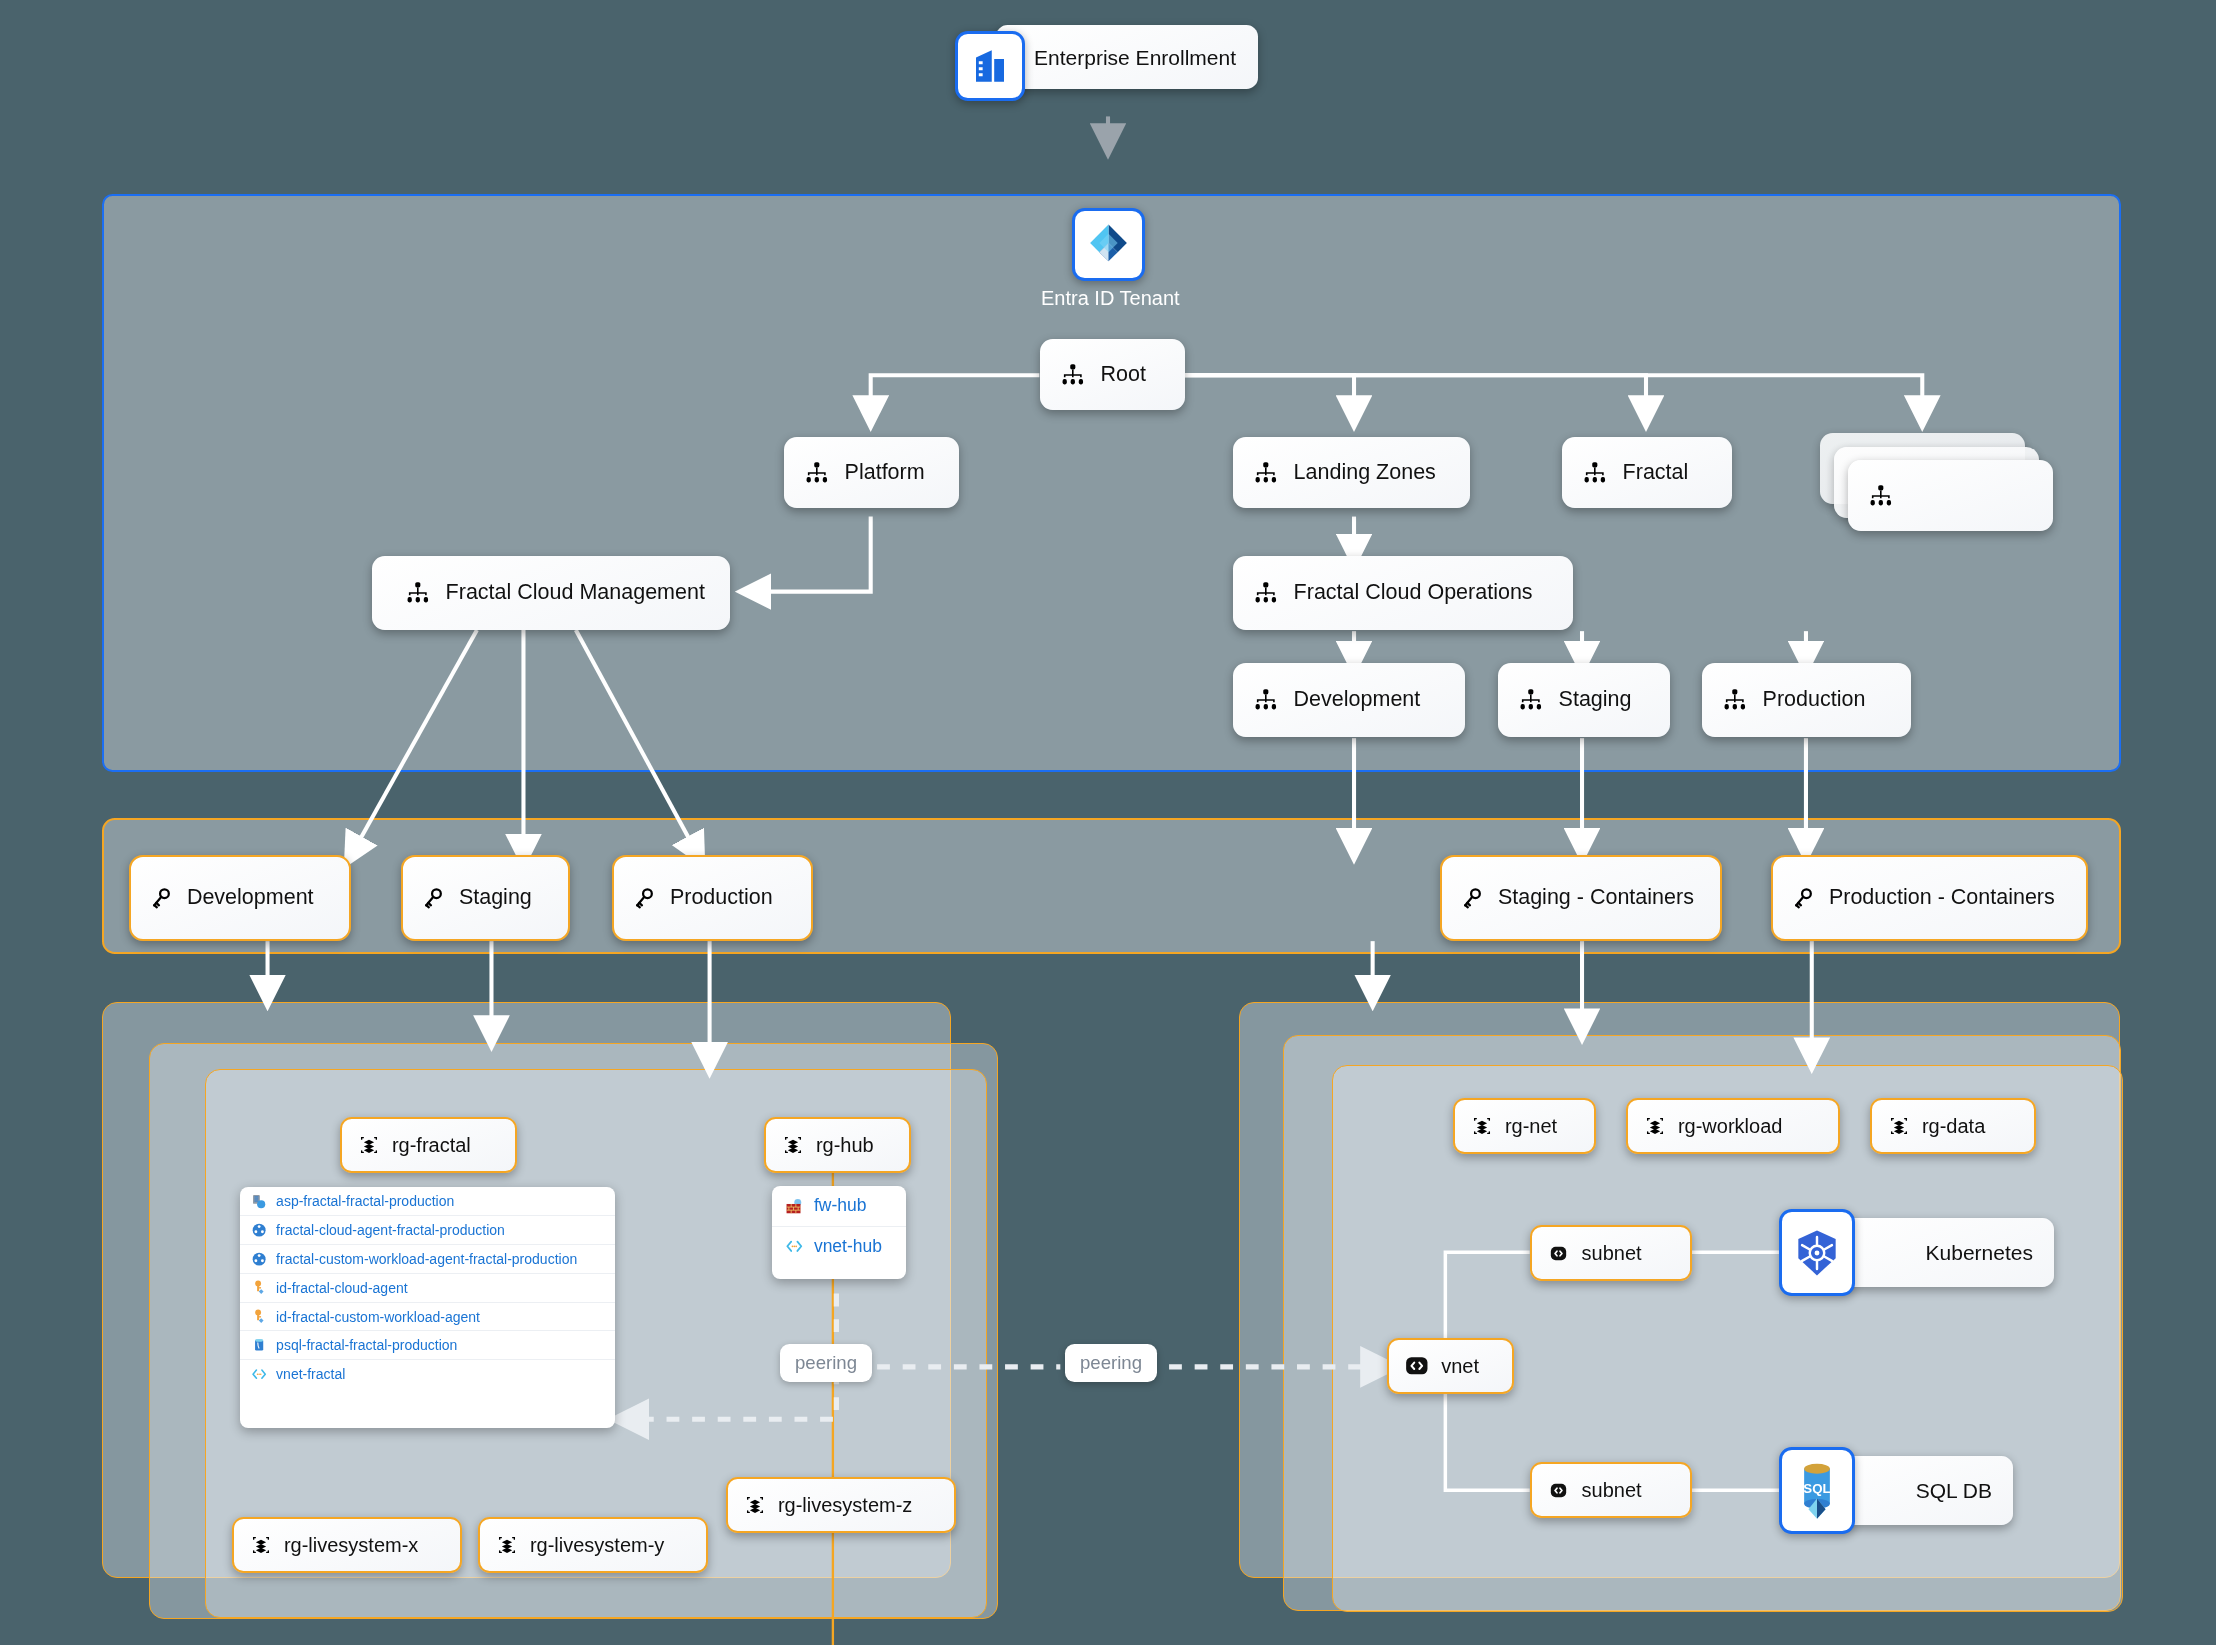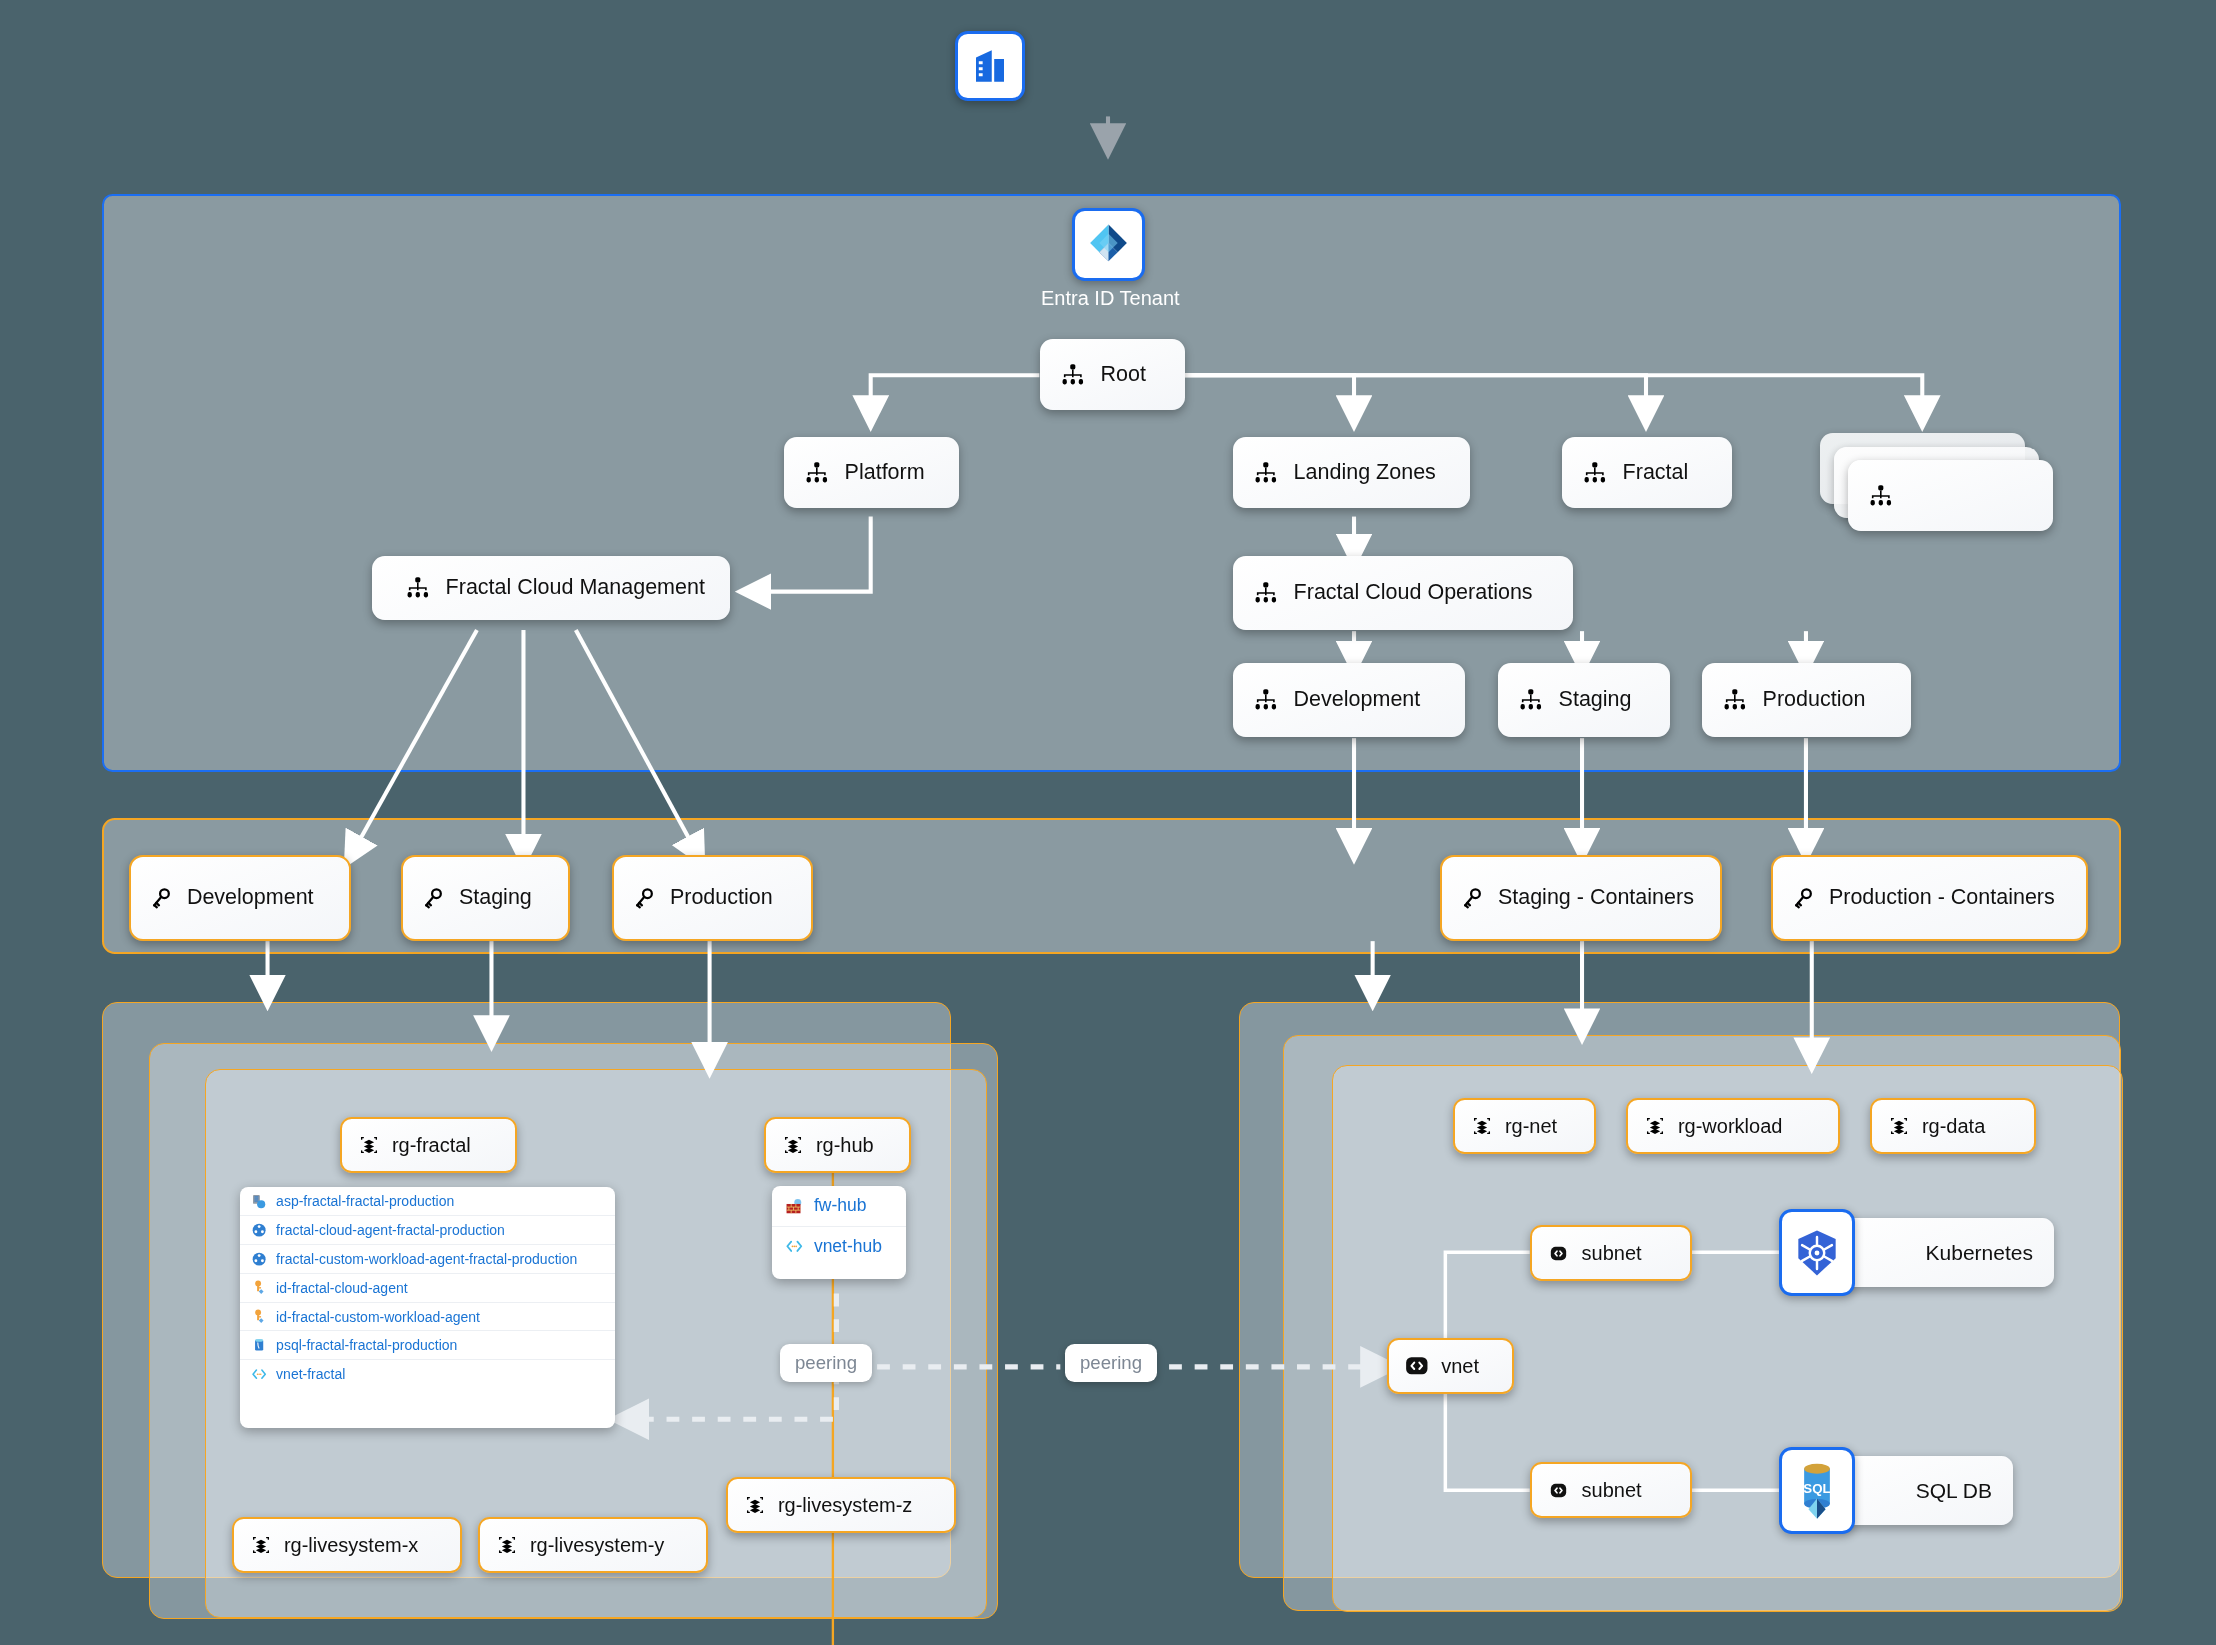--- a/index.html
+++ b/index.html
@@ -192,20 +192,23 @@
     <path d="M1508,2350 L1823,2350" stroke="#e9edf1" stroke-width="9" stroke-dasharray="22 22" fill="none"></path>
     <path d="M2010,2350 L2380,2350" stroke="#e9edf1" stroke-width="9" stroke-dasharray="22 22" fill="none" marker-end="url(#arww)"></path>
 
     <path d="M2485,2350 L2485,2153 L2630,2153" stroke="#fff" stroke-width="6" fill="none"></path>
     <path d="M2485,2350 L2485,2562 L2630,2562" stroke="#fff" stroke-width="6" fill="none"></path>
 
     <path d="M2905,2153 L3060,2153" stroke="#fff" stroke-width="6" fill="none"></path>
     <path d="M2905,2562 L3060,2562" stroke="#fff" stroke-width="6" fill="none"></path>
   </svg>
 
+  <div class="node plain" style="left:996px;top:25px;width:262px;height:64px;justify-content:flex-end;padding-right:22px;">
+    <span class="lbl">Enterprise Enrollment</span>
+  </div>
   <div class="prodicon" style="left:955px;top:31px;width:70px;height:70px;">
     <svg width="42" height="42" viewBox="0 0 24 24" fill="#1769e0">
       <path d="M4 21V7.2L13 3v18H4zm1.6-3.2h2.2v-1.7H5.6v1.7zm0-3.4h2.2v-1.7H5.6v1.7zm0-3.4h2.2V9.3H5.6V11zM14.4 21V8h5.6v13h-5.6z"></path>
     </svg>
   </div>
 
   <div class="prodicon" style="left:1072px;top:208px;width:73px;height:73px;">
     <svg width="49" height="49" viewBox="0 0 64 64">
       <path d="M32 6 L56 30 L44 42 L32 30 Z" fill="#0f4a8a"></path>
       <path d="M32 6 L8 30 L20 42 L32 30 Z" fill="#50c5f2"></path>
@@ -276,21 +279,21 @@
         <rect x="9.6" y="2" width="4.8" height="5" rx="1.6"></rect>
         <path d="M12 7v3.6M4.4 14.4v-2.2h15.2v2.2M12 10.6v3.8" stroke="#000" stroke-width="1.5" fill="none"></path>
         <rect x="2.4" y="16" width="4" height="5" rx="1.7"></rect>
           <rect x="10" y="16" width="4" height="5" rx="1.7"></rect>
           <rect x="17.6" y="16" width="4" height="5" rx="1.7"></rect>
       </svg>
     </span>
     <span class="lbl"></span>
   </div>
 
-  <div class="node mg" style="left:372px;top:556px;width:358px;height:64px;padding-left:33px;">
+  <div class="node mg" style="left:372px;top:556px;width:358px;height:74px;padding-left:33px;">
     <span class="ico">
       <svg width="25.6" height="25.6" viewBox="0 0 24 24" fill="#000">
         <rect x="9.6" y="2" width="4.8" height="5" rx="1.6"></rect>
         <path d="M12 7v3.6M4.4 14.4v-2.2h15.2v2.2M12 10.6v3.8" stroke="#000" stroke-width="1.5" fill="none"></path>
         <rect x="2.4" y="16" width="4" height="5" rx="1.7"></rect>
           <rect x="10" y="16" width="4" height="5" rx="1.7"></rect>
           <rect x="17.6" y="16" width="4" height="5" rx="1.7"></rect>
       </svg>
     </span>
     <span class="lbl">Fractal Cloud Management</span>

